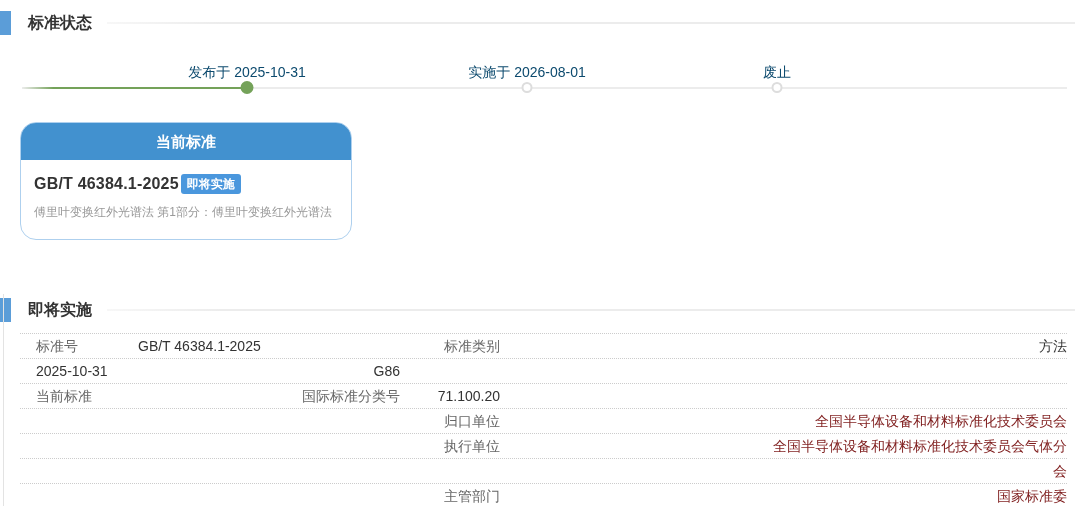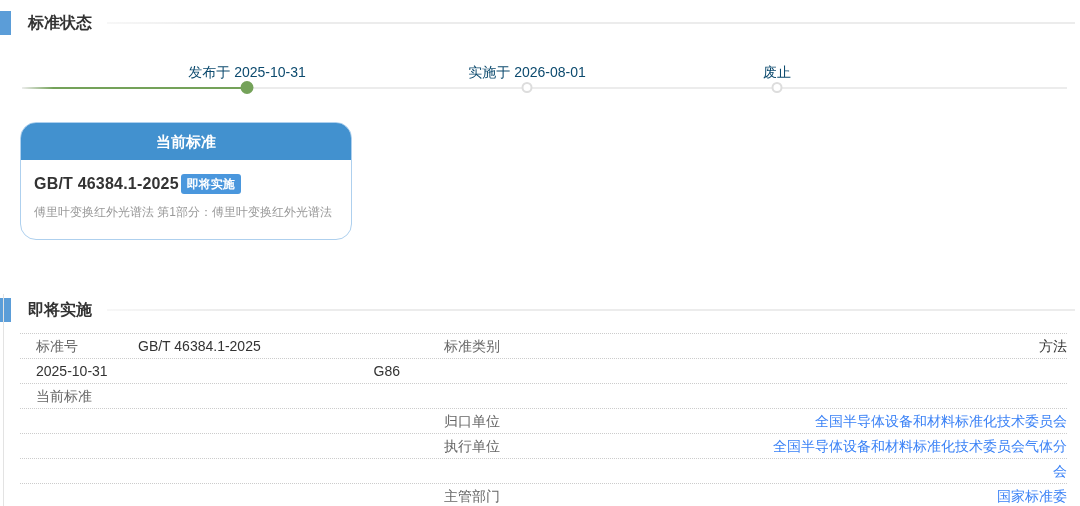--- a/index.html
+++ b/index.html
@@ -36,21 +36,21 @@
 
   
   .info-section { margin-top: 57px; }
   .info-table { margin: 10px 13px 0 20px; border-top: 1px dotted #ccc; font-size: 14px; }
   .info-row { display: grid; grid-template-columns: 102px 278px 100px 1fr; height: 25px; line-height: 24px; border-bottom: 1px dotted #ccc; overflow: visible; }
   .cell { white-space: nowrap; overflow: visible; }
   .cell.pl8 { padding-left: 8px; margin-left: 8px; }
   .cell.pl10 { padding-left: 10px; text-align: right; }
   .cell-label { color: #666; }
   .cell-value { color: #333; }
-  a.unit-link { color: #3b82f6; text-decoration: none; cursor: pointer; }
+  a.unit-link { color: #7f1d1d; text-decoration: none; cursor: pointer; }
 
   .left-border { position: absolute; left: 3px; top: 294px; bottom: 0; width: 1px; background: #e3e3e3; }
 </style>
 </head>
 <body>
 
 <div class="page">
 
   <section class="status-section">
     <div class="sec-header">
@@ -97,20 +97,22 @@
         <span class="cell pl8 cell-value">GB/T 46384.1-2025</span>
         <span class="cell pl10 cell-label">标准类别</span>
         <span class="cell pl10 cell-value">方法</span>
       </div>
       <div class="info-row">
         <span class="cell pl8 cell-value">2025-10-31</span>
         <span class="cell pl10 cell-value">G86</span>
       </div>
       <div class="info-row">
         <span class="cell pl8 cell-label">当前标准</span>
+        <span class="cell pl10 cell-label">国际标准分类号</span>
+        <span class="cell pl10 cell-value">71.100.20</span>
       </div>
       <div class="info-row">
         <span class="cell pl8 cell-label"></span>
         <span class="cell pl8 cell-value"></span>
         <span class="cell pl10 cell-label">归口单位</span>
         <span class="cell pl10"><a class="unit-link">全国半导体设备和材料标准化技术委员会</a></span>
       </div>
       <div class="info-row">
         <span class="cell pl8 cell-label"></span>
         <span class="cell pl8 cell-value"></span>

